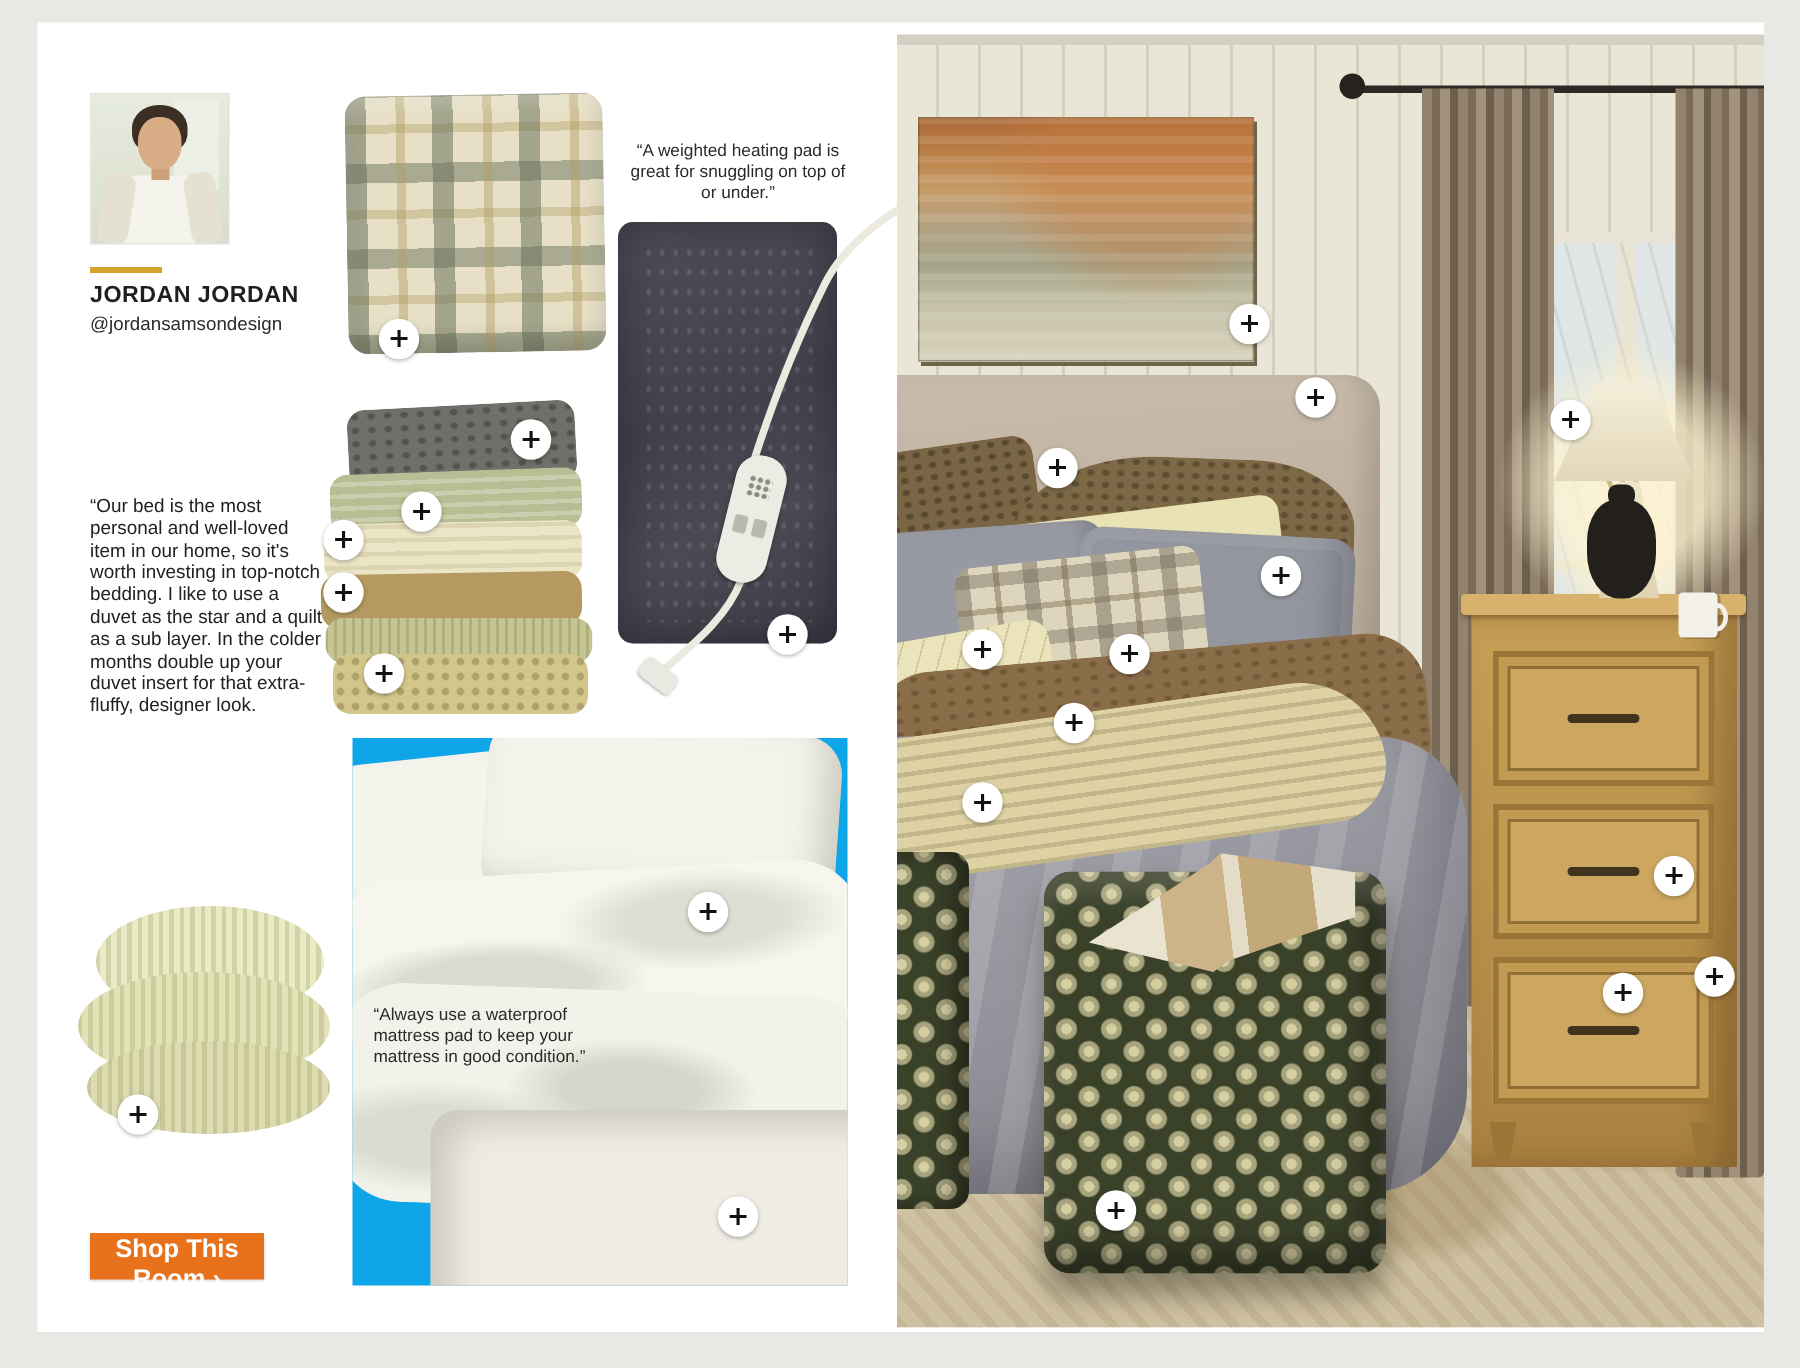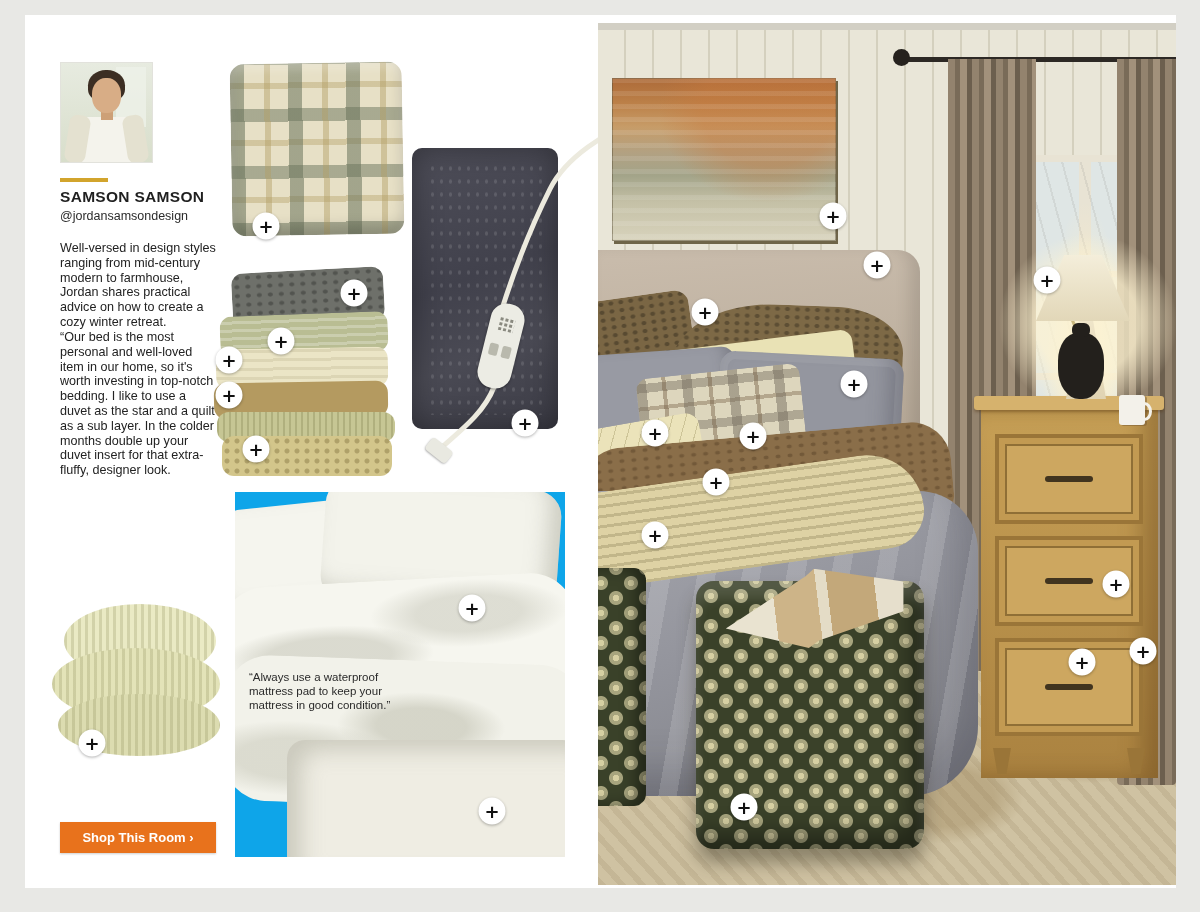--- a/index.html
+++ b/index.html
@@ -18,21 +18,21 @@
 
   .accent-bar{position:absolute;left:35px;top:163px;width:48px;height:4px;background:#d2a42c}
   .name{position:absolute;left:35px;top:173px;font-size:15.5px;font-weight:bold;letter-spacing:.3px}
   .handle{position:absolute;left:35px;top:194px;font-size:12.5px;color:#2b2b2b}
   .para{position:absolute;left:35px;width:157px;font-size:12.6px;line-height:14.8px;color:#222}
   .p1{top:226px}.p2{top:315px}.p3{top:461px}
   .callout{position:absolute;font-size:11.5px;line-height:14px;color:#2a2a2a}
   .q1{left:392px;top:79px;width:150px;text-align:center}
   .q2{left:14px;top:178px;width:160px;text-align:left;z-index:5}
 
-  .cta{position:absolute;left:35px;top:807px;width:156px;height:31px;background:#e8721c;border:none;border-radius:0;color:#fff;font-weight:bold;font-size:13px;font-family:"Liberation Sans",sans-serif;cursor:pointer;box-shadow:0 1px 2px rgba(0,0,0,.2)}
+  .cta{position:absolute;left:35px;top:807px;width:116px;height:31px;background:#e8721c;border:none;border-radius:0;color:#fff;font-weight:bold;font-size:17px;font-family:"Liberation Sans",sans-serif;cursor:pointer;box-shadow:0 1px 2px rgba(0,0,0,.2)}
 
   
   .prod-pillow{position:absolute;left:206px;top:48px;width:172px;height:172px;border-radius:14px;transform:rotate(-1deg);
     background-color:#e7e0c6;
     background-image:
       repeating-linear-gradient(90deg, rgba(106,116,92,.55) 0 14px, transparent 14px 34px, rgba(178,158,100,.45) 34px 40px, transparent 40px 58px),
       repeating-linear-gradient(0deg, rgba(106,116,92,.5) 0 13px, transparent 13px 33px, rgba(178,158,100,.4) 33px 39px, transparent 39px 57px);
     box-shadow:inset 0 -8px 14px rgba(0,0,0,.18), inset 0 6px 10px rgba(255,255,255,.25)}
 
   
@@ -178,26 +178,26 @@
   <div class="avatar">
     <div class="panel"></div>
     <div class="tee"></div>
     <div class="cardL"></div>
     <div class="cardR"></div>
     <div class="neck"></div>
     <div class="hair"></div>
     <div class="face"></div>
   </div>
   <div class="accent-bar"></div>
-  <div class="name">SAMSON SAMSON</div>
+  <div class="name">JORDAN JORDAN</div>
   <div class="handle">@jordansamsondesign</div>
 
-  <div class="para p1">Well-versed in design styles ranging from mid-century modern to farmhouse, Jordan shares practical advice on how to create a cozy winter retreat.</div>
   <div class="para p2">“Our bed is the most personal and well-loved item in our home, so it's worth investing in top-notch bedding. I like to use a duvet as the star and a quilt as a sub layer. In the colder months double up your duvet insert for that extra-fluffy, designer look.</div>
 
+  <div class="callout q1">“A weighted heating pad is great for snuggling on top of or under.”</div>
 
   <div class="prod-pillow"></div>
 
   <div class="stack">
     <div class="layer l-gray"></div>
     <div class="layer l-sage"></div>
     <div class="layer l-cream"></div>
     <div class="layer l-tan"></div>
     <div class="layer l-fringe"></div>
     <div class="layer l-woven"></div>

